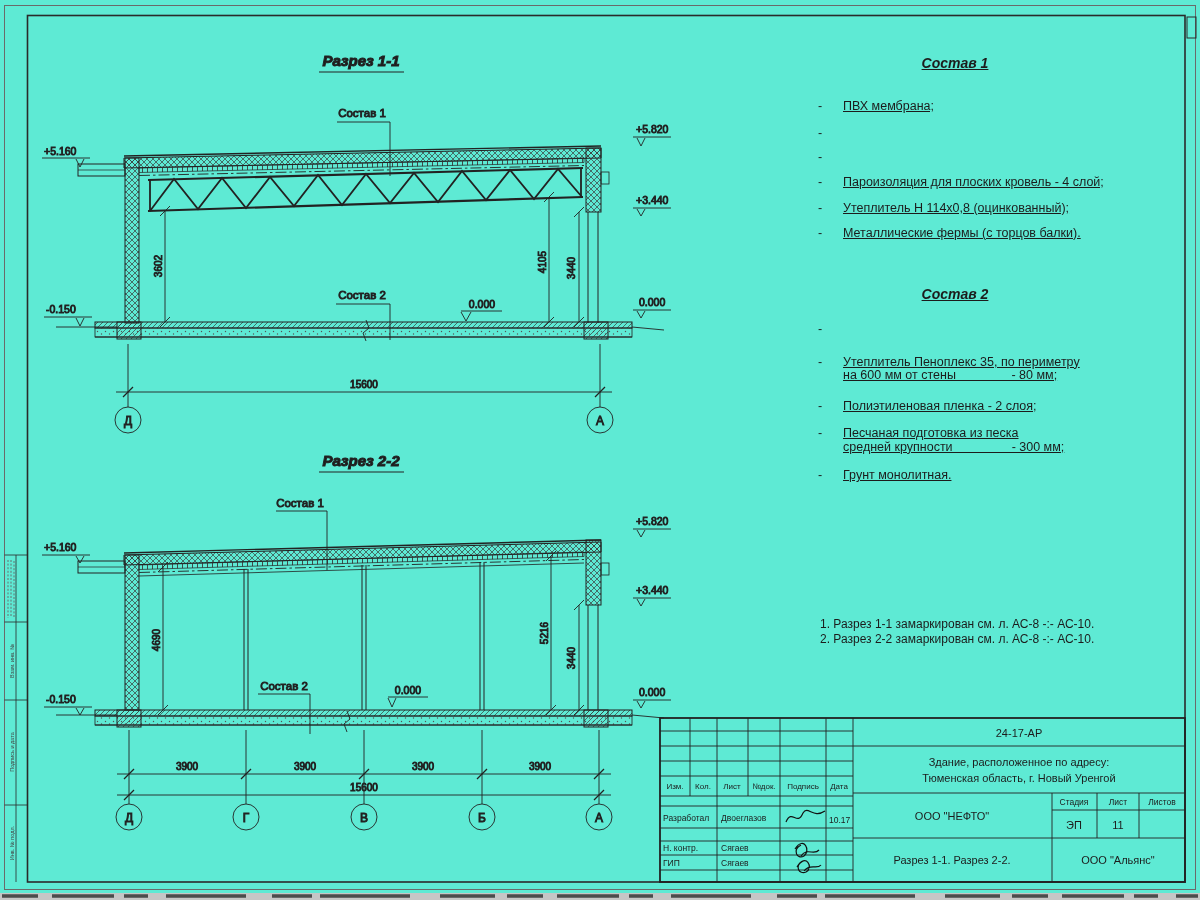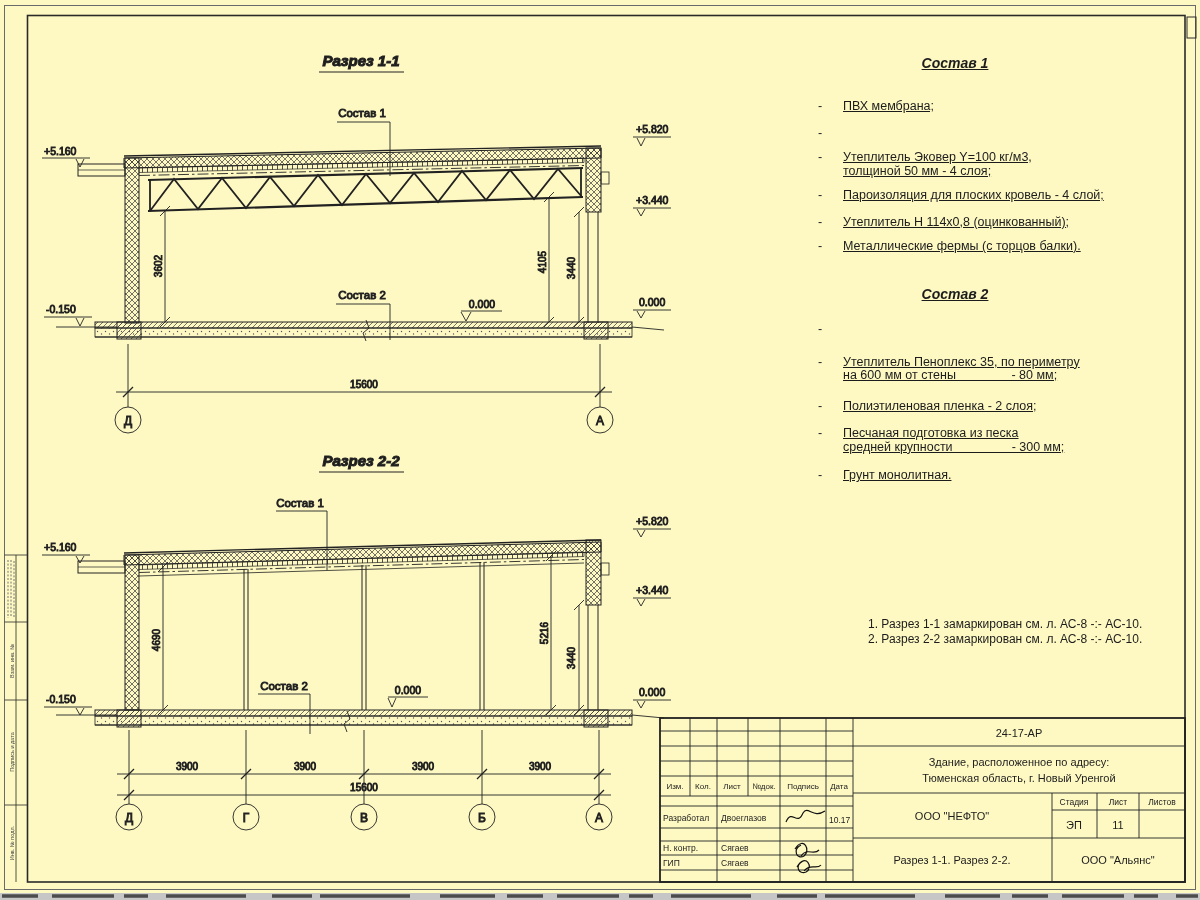--- a/index.html
+++ b/index.html
@@ -1,16 +1,16 @@
 <!DOCTYPE html>
 <html><head>
 <meta charset="utf-8">
 <style>
   html,body{margin:0;padding:0;background:#e8e8e8;}
-  #sheet{position:relative;width:1200px;height:900px;background:#fef9c3;overflow:hidden;
+  #sheet{position:relative;width:1200px;height:900px;background:#5eead4;overflow:hidden;
          font-family:"Liberation Sans",sans-serif;color:#1c1c1c;}
   svg{position:absolute;left:0;top:0;}
   svg text{fill:#1c1c1c;font-family:"Liberation Sans",sans-serif;}
   .t10{font-size:10.5px;}
   .t9{font-size:10px;}
   .t11{font-size:11.5px;}
   .tit{font-size:15px;font-style:italic;font-weight:bold;}
   .ax{font-size:12px;}
   .tb8{font-size:8px;}
   .tb85{font-size:8.5px;}
@@ -281,22 +281,20 @@
 <div class="html-abs" style="left:818px;top:100px;width:372px;">
   <div class="item">
         <span class="dash">-</span>
         <span class="body">ПВХ мембрана;</span>
       </div>
   <div class="item" style="margin-top:13px">
         <span class="dash">-</span>
       </div>
   <div class="item" style="margin-top:11px">
         <span class="dash">-</span>
-        <span class="body">Утеплитель Эковер Y=100 кг/м3,
-толщиной 50 мм - 4 слоя;</span>
       </div>
   <div class="item" style="margin-top:11px">
         <span class="dash">-</span>
         <span class="body">Пароизоляция для плоских кровель - 4 слой;</span>
       </div>
   <div class="item" style="margin-top:13px">
         <span class="dash">-</span>
         <span class="body">Утеплитель Н 114х0,8 (оцинкованный);</span>
       </div>
   <div class="item" style="margin-top:11px">
@@ -323,18 +321,18 @@
         <span class="dash">-</span>
         <span class="body">Песчаная подготовка из песка
 средней крупности                 - 300 мм;</span>
       </div>
   <div class="item" style="margin-top:15px">
         <span class="dash">-</span>
         <span class="body">Грунт монолитная.</span>
       </div>
 </div>
 
-<div class="html-abs" style="left:868px;top:617px;">
+<div class="html-abs" style="left:820px;top:617px;">
   <div class="note-line">1. Разрез 1-1 замаркирован см. л. АС-8 -:- АС-10.</div>
   <div class="note-line">2. Разрез 2-2 замаркирован см. л. АС-8 -:- АС-10.</div>
 </div>
 
 </div>
 
 </body></html>

